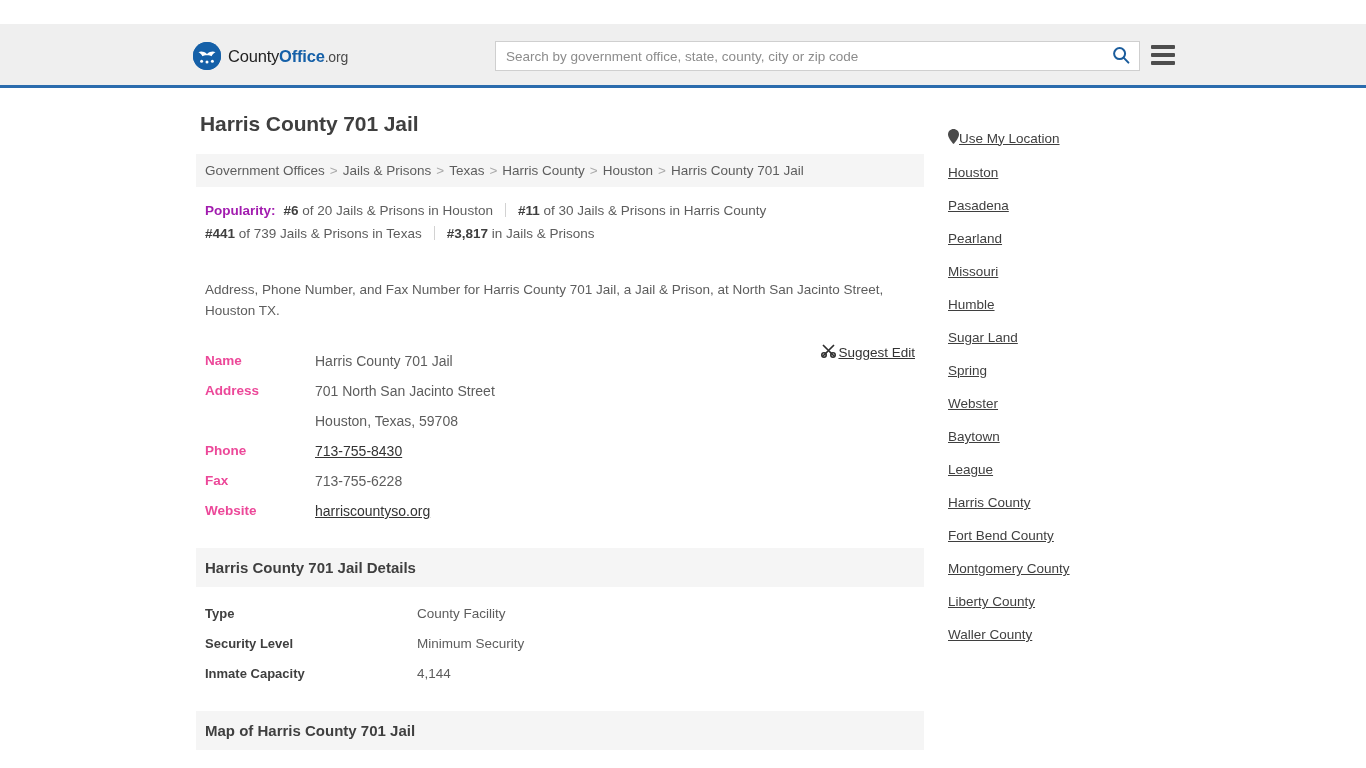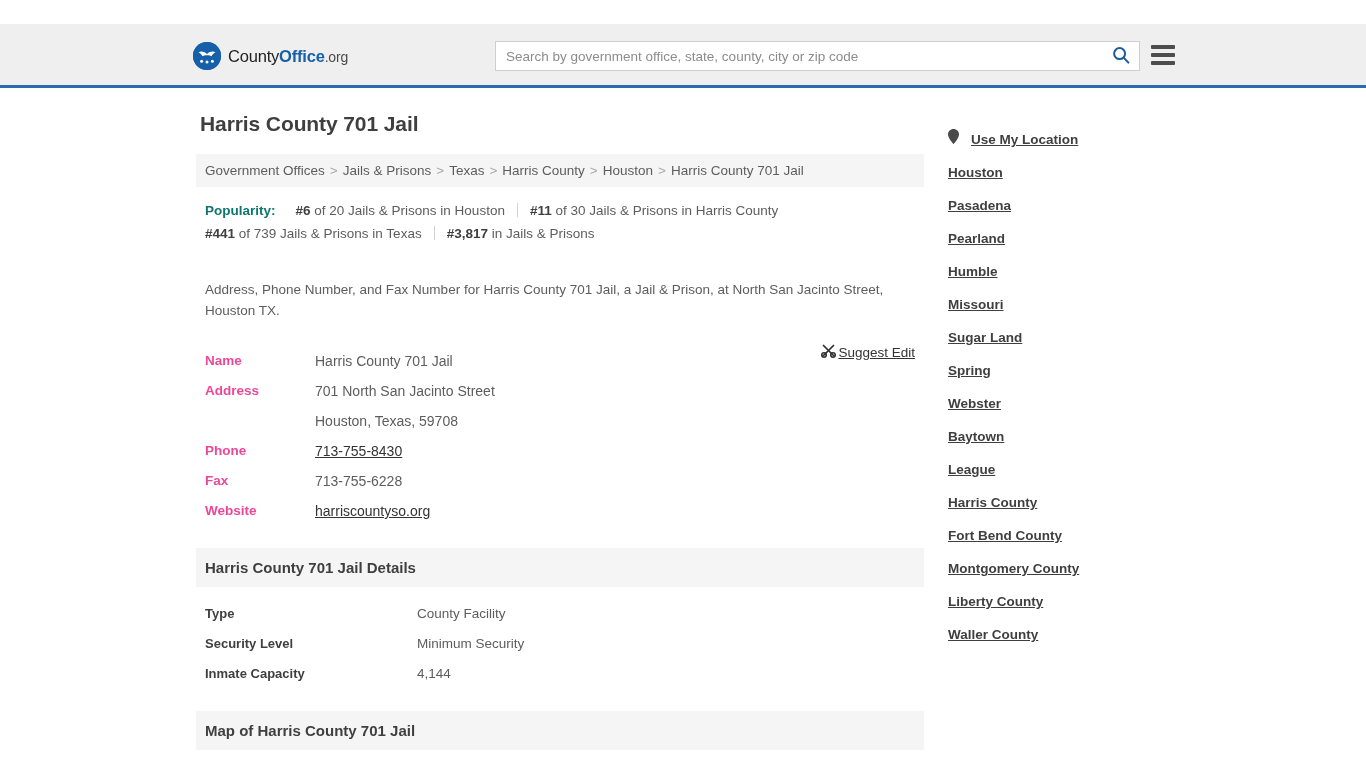--- a/index.html
+++ b/index.html
@@ -135,21 +135,21 @@
   .breadcrumb .current { color: #5d5d5d; }
 
   
   .popularity {
     padding: 12px 9px 6px 9px;
     font-size: 13.5px;
     color: #5d5d5d;
     line-height: 23px;
   }
   .popularity b { color: #3f3f3f; }
-  .pop-label { font-weight: bold; color: #0f766e; margin-right: 20px; }
+  .pop-label { font-weight: bold; color: #a21caf; margin-right: 8px; }
   .pop-item { white-space: nowrap; }
   .pop-div {
     display: inline-block;
     width: 1px;
     height: 14px;
     background: #d2d2d2;
     margin: 0 12px -2px 12px;
   }
 
   
@@ -233,25 +233,24 @@
     background: #f2f2f2;
     padding: 12px 12px 14px 12px;
     font-size: 15px;
     font-weight: bold;
     color: #3f3f3f;
     line-height: 21px;
   }
   .side-list { padding: 8px 0 0 0; }
   .side-item {
     display: flex;
-    align-items: flex-end;
-    gap: 12px;
+    align-items: center;
+    gap: 0;
     padding: 9px 0 9px 8px;
     font-size: 13.5px;
-    font-weight: bold;
   }
   .side-item a {
     color: #3f3f3f;
     text-decoration: underline;
   }
   .pin-icon { flex: 0 0 11px; display: block; }
 </style>
 </head>
 <body>
 
@@ -374,24 +373,24 @@
           <div class="side-item">
             <a href="#">Houston</a>
           </div>
           <div class="side-item">
             <a href="#">Pasadena</a>
           </div>
           <div class="side-item">
             <a href="#">Pearland</a>
           </div>
           <div class="side-item">
+            <a href="#">Missouri</a>
+          </div>
+          <div class="side-item">
             <a href="#">Humble</a>
-          </div>
-          <div class="side-item">
-            <a href="#">Missouri</a>
           </div>
           <div class="side-item">
             <a href="#">Sugar Land</a>
           </div>
           <div class="side-item">
             <a href="#">Spring</a>
           </div>
           <div class="side-item">
             <a href="#">Webster</a>
           </div>

